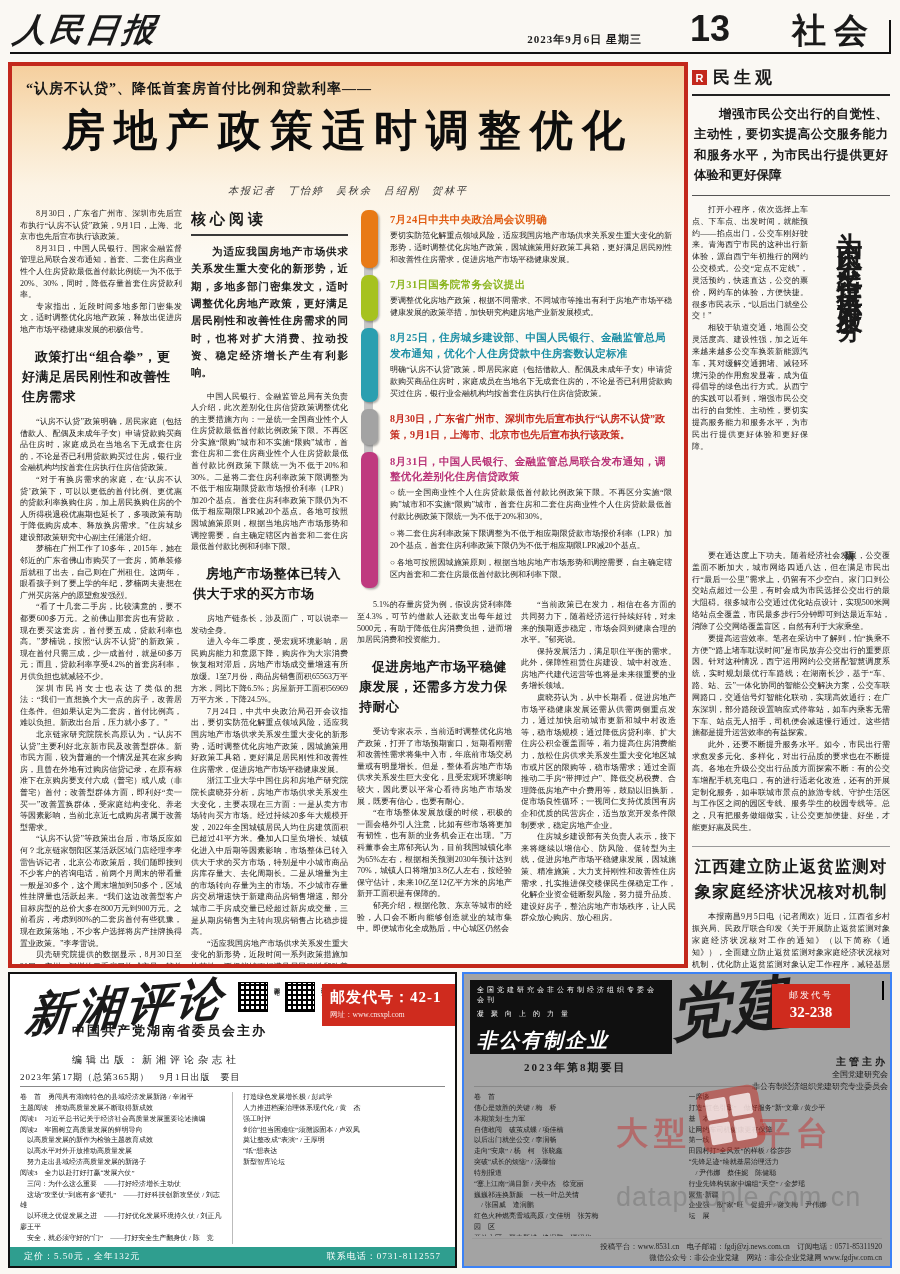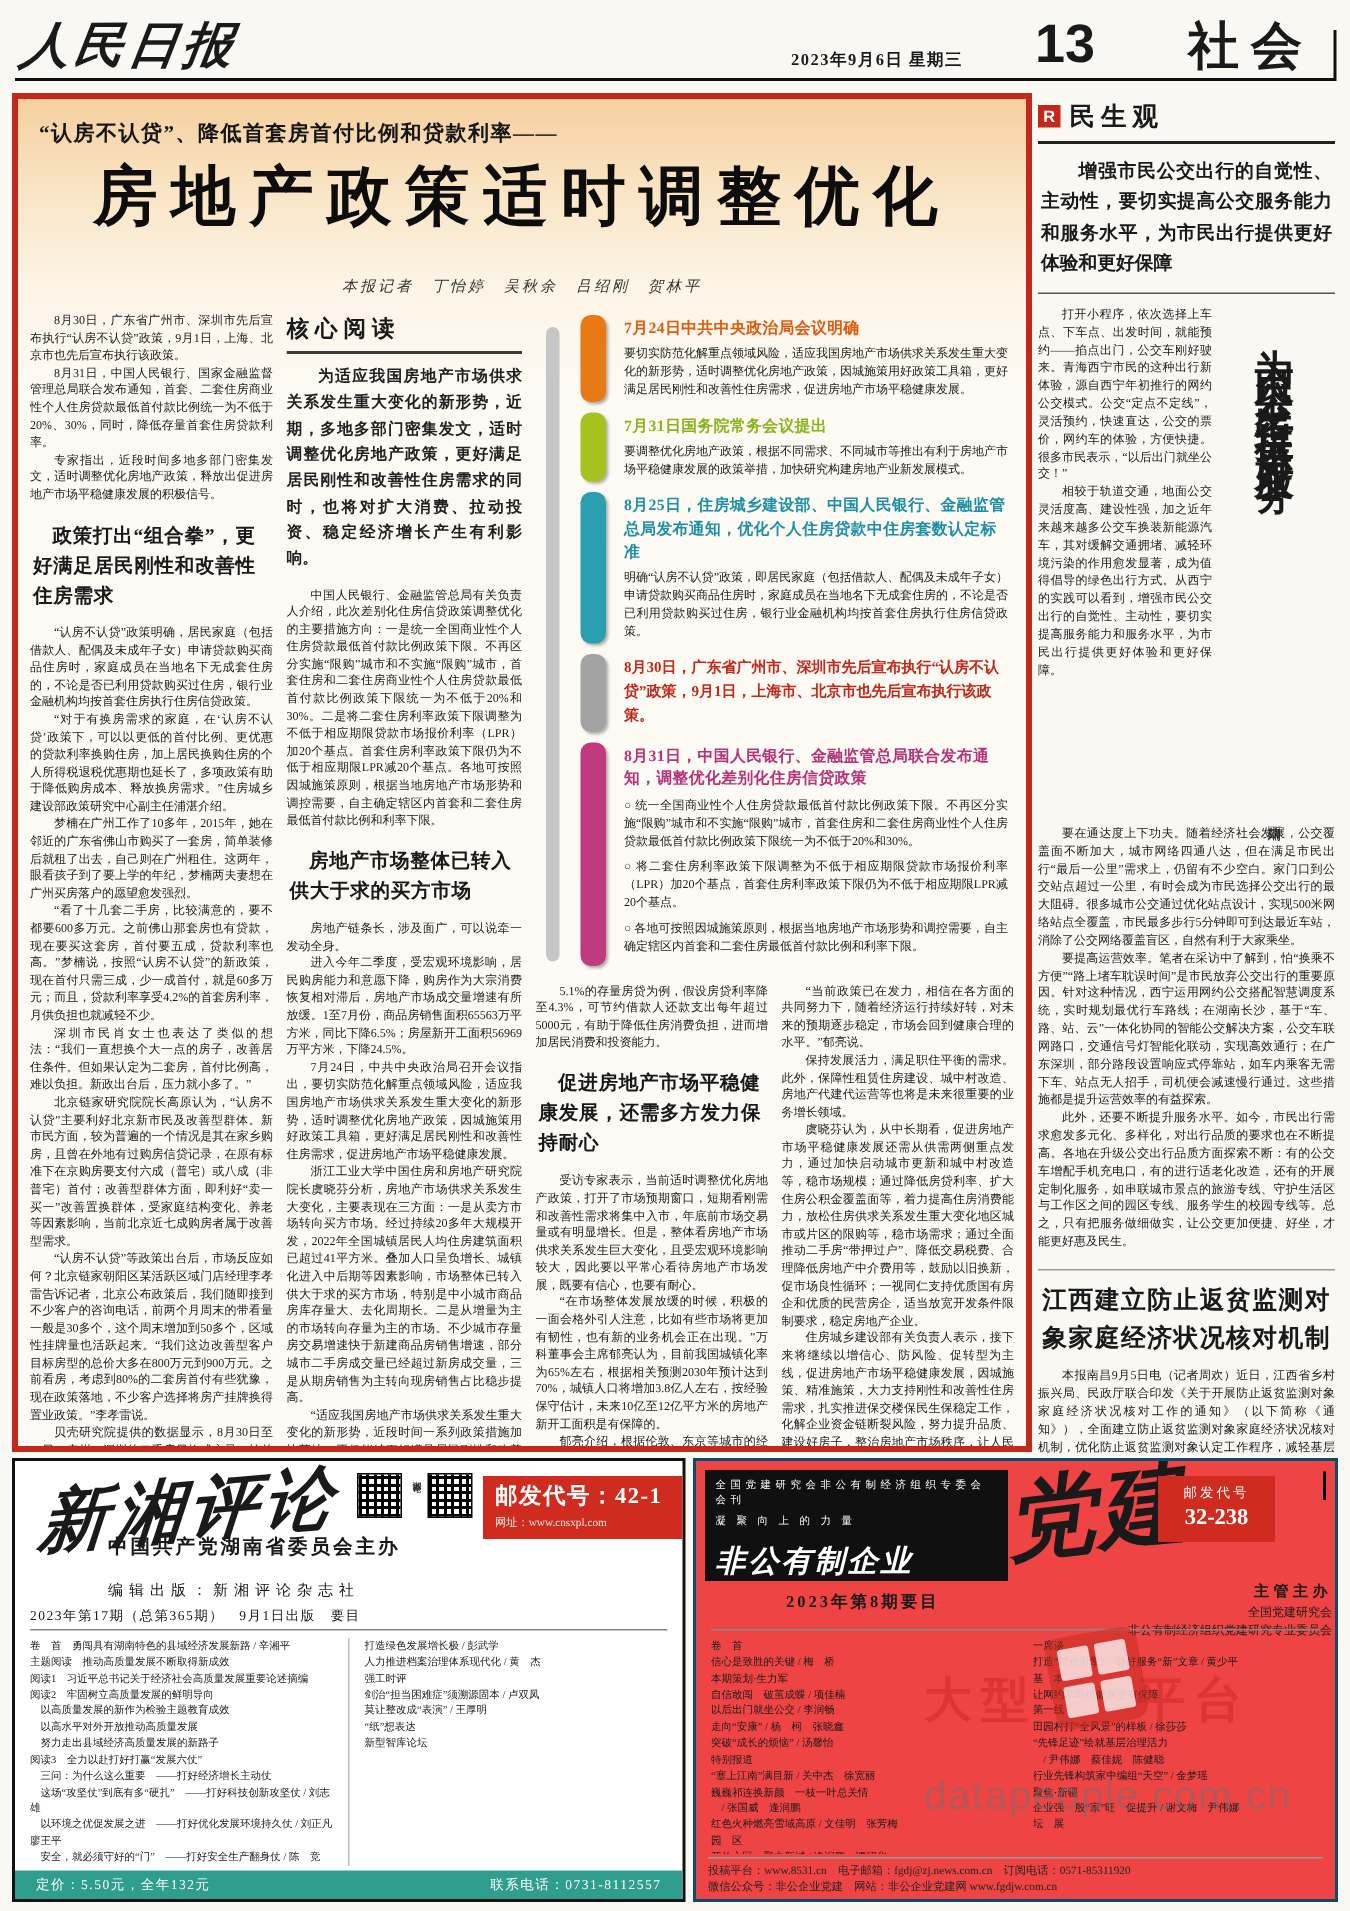--- a/index.html
+++ b/index.html
@@ -30,21 +30,21 @@
   .col p.para { font-size:8px; line-height:1.45; text-align:justify; text-indent:2em; }
   .subhead { font-size:13px; font-weight:bold; line-height:1.55; margin:11px 2px 9px; text-indent:1em; letter-spacing:0.5px; }
 
   .core-t { font-size:15px; font-weight:bold; letter-spacing:4px; margin:2px 0 5px; }
   .core-rule { border-top:2px solid #3a3a3a; margin-bottom:7px; }
   .core-sum { font-size:10.5px; font-weight:bold; line-height:1.65; text-indent:2em; text-align:justify; color:#222; margin-bottom:9px; }
 
   
   .tl { position:relative; padding-left:4px; margin:2px 0 4px; }
   .tl::before { content:''; position:absolute; left:7px; top:8px; bottom:10px; width:9px; background:#c6c6c6; border-radius:5px; }
-  .tl-item { position:relative; display:flex; margin-bottom:7px;margin-left:26px; }
+  .tl-item { position:relative; display:flex; margin-bottom:7px; }
   .tl-slab { width:17px; border-radius:7px; flex:none; margin-right:8px; box-shadow:1.5px 1.5px 2px rgba(0,0,0,.3); }
   .tl-card { flex:1; padding:2px 4px; }
   .tl-title { font-size:10.5px; font-weight:bold; line-height:1.45; margin-bottom:3px; letter-spacing:0.3px; }
   .tl-body p { font-size:8px; line-height:1.5; text-align:justify; }
   .slab-o{background:#e87a16;} .slab-g{background:#a6c21f;} .slab-t{background:#2b9fb0;}
   .slab-gr{background:#a3a3a3;} .slab-m{background:#bf3a7f;}
   .tt-o{color:#e05a10;} .tt-g{color:#8ab41d;} .tt-t{color:#1e8fa6;} .tt-m{color:#b83277;}
   .tl-red p { color:#c3281c; font-weight:bold; font-size:10px; line-height:1.6; }
   .tl-bullets p { margin-bottom:5px; }
   .cR-cols { display:flex; gap:9px; flex:1; overflow:hidden; }
@@ -64,21 +64,21 @@
   .ms-right { flex:1; display:flex; flex-direction:column; align-items:center; }
   .ms-title { writing-mode:vertical-rl; font-size:26px; font-weight:900; letter-spacing:7px; line-height:40px;
               height:322px; margin-top:8px; }
   .ms-author { writing-mode:vertical-rl; font-size:9px; color:#333; margin-top:10px; }
   .ms-rest { margin-top:6px; }
   .jx { margin-top:12px; border-top:1px solid #999; padding-top:8px; }
   .jx h3 { font-size:16.5px; font-weight:900; text-align:center; line-height:1.5; letter-spacing:1px; margin-bottom:7px; }
 
   
   .adL { position:absolute; left:8px; top:972px; width:449px; height:296px; border:2px solid #111; background:#fff; overflow:hidden; }
-  .adR { position:absolute; left:462px; top:972px; width:430px; height:296px; border:2px solid #0c4a6e; background:#ef4444; overflow:hidden; }
+  .adR { position:absolute; left:462px; top:972px; width:430px; height:296px; border:2px solid #3b82f6; background:#a3a3a3; overflow:hidden; }
 
   .xx-logo { position:absolute; left:16px; top:2px; font-size:46px; font-weight:900; font-style:italic;
              letter-spacing:4px; transform:rotate(-5deg) skewX(-10deg); }
   .xx-sub1 { position:absolute; left:62px; top:48px; font-size:13px; font-weight:bold; letter-spacing:2px; }
   .xx-sub2 { position:absolute; left:62px; top:79px; font-size:10px; letter-spacing:4px; }
   .qrwrap { position:absolute; display:flex; gap:4px; }
   .qr { width:30px; height:30px; border:1px solid #000;
         background:
           repeating-linear-gradient(0deg,#000 0 2px,transparent 2px 5px),
           repeating-linear-gradient(90deg,#000 0 2px,#fff 2px 5px); }
@@ -107,21 +107,21 @@
   .dj-post .small { font-size:9px; letter-spacing:2px; }
   .dj-post .big { font-size:15px; font-weight:bold; margin-top:2px; }
   .dj-qr { position:absolute; right:6px; top:8px; }
   .dj-issue { position:absolute; left:60px; top:86px; font-size:11px; font-weight:bold; letter-spacing:2px; }
   .dj-org { position:absolute; left:230px; top:80px; width:194px; text-align:right; line-height:1.5; }
   .dj-org .h { font-size:10px; font-weight:bold; letter-spacing:3px; }
   .dj-org .l { font-size:8px; }
   .dj-cols { position:absolute; left:10px; top:112px; right:10px; bottom:30px; display:flex; gap:23px;
              border-top:1px solid #888; padding-top:5px; overflow:hidden; }
   .dj-cols > div { flex:1; overflow:hidden; }
-  .dj-foot { position:absolute; left:8px; right:8px; bottom:3px; font-size:7.5px; text-align:left;
+  .dj-foot { position:absolute; left:8px; right:8px; bottom:3px; font-size:7.5px; text-align:right;
              line-height:1.5; border-top:1px solid #999; padding-top:2px; color:#222; }
 
   
   .wm-red { position:absolute; left:616px; top:1112px; width:290px; font-size:32px; font-weight:bold;
             color:rgba(200,30,30,.42); letter-spacing:6px; z-index:5; pointer-events:none; }
   .wm-red .gap { display:inline-block; width:66px; }
   .wm-seal { position:absolute; left:700px; top:1088px; width:62px; height:62px; background:rgba(198,40,30,.5);
              border-radius:10px; transform:rotate(-10deg); z-index:6; pointer-events:none;
              display:grid; grid-template-columns:1fr 1fr; gap:4px; padding:8px; }
   .wm-seal i { background:rgba(255,255,255,.75); border-radius:2px; }

